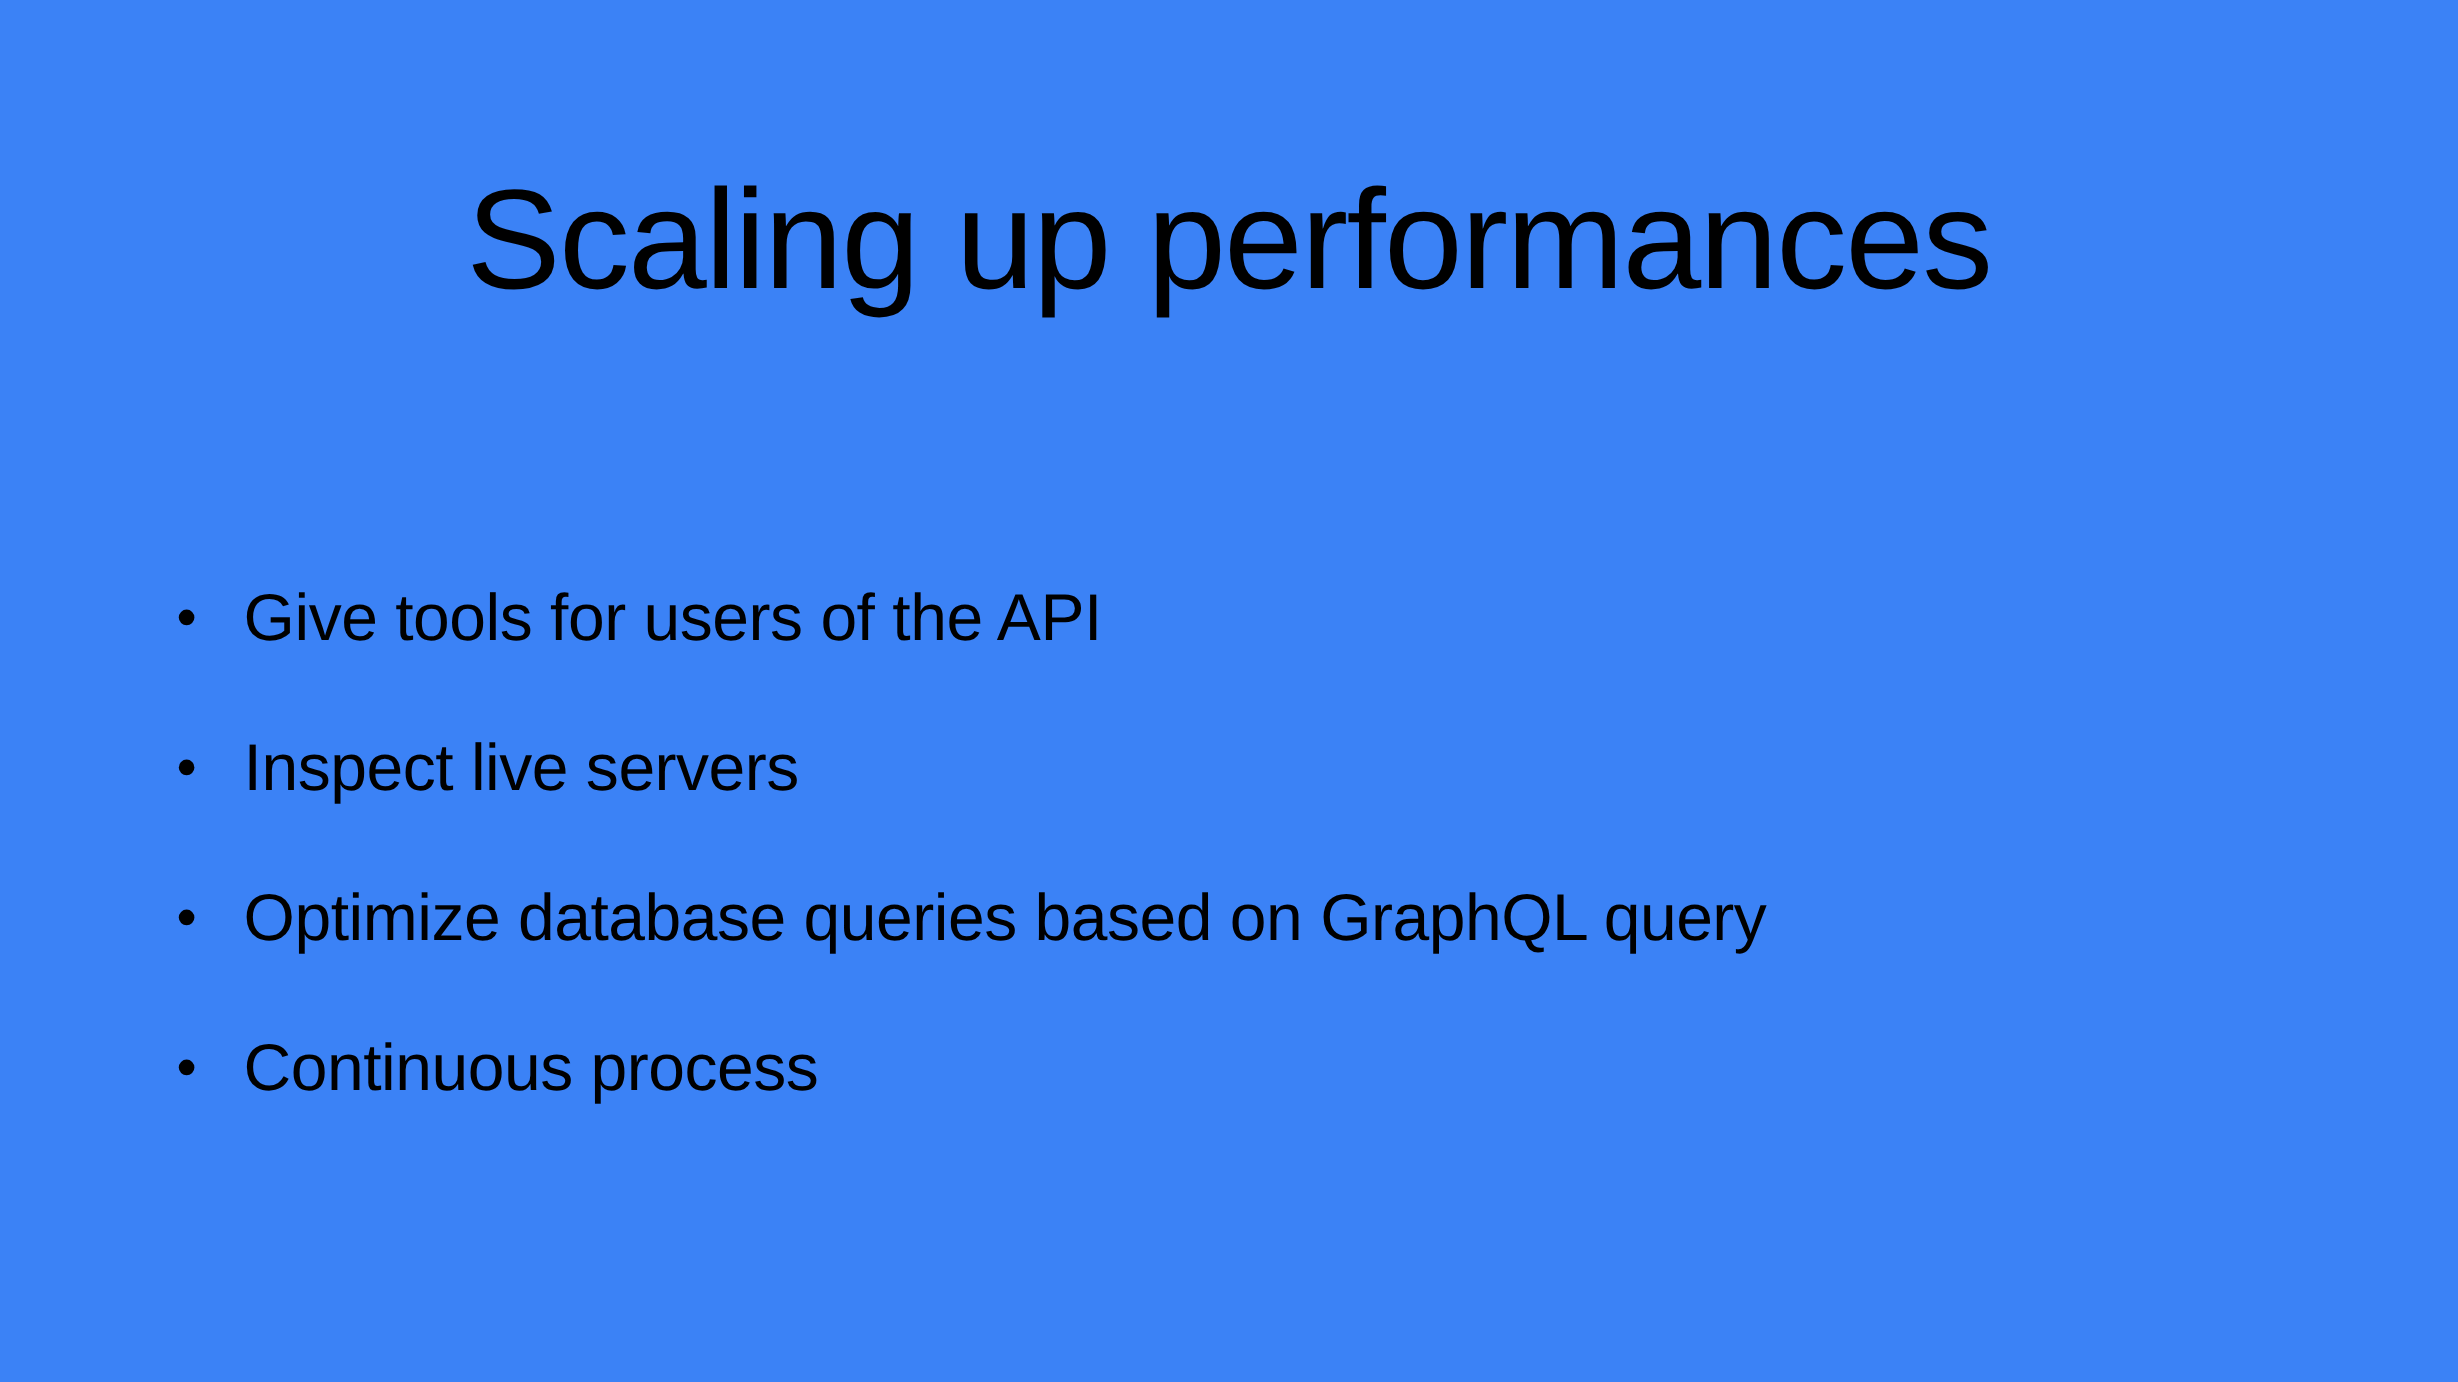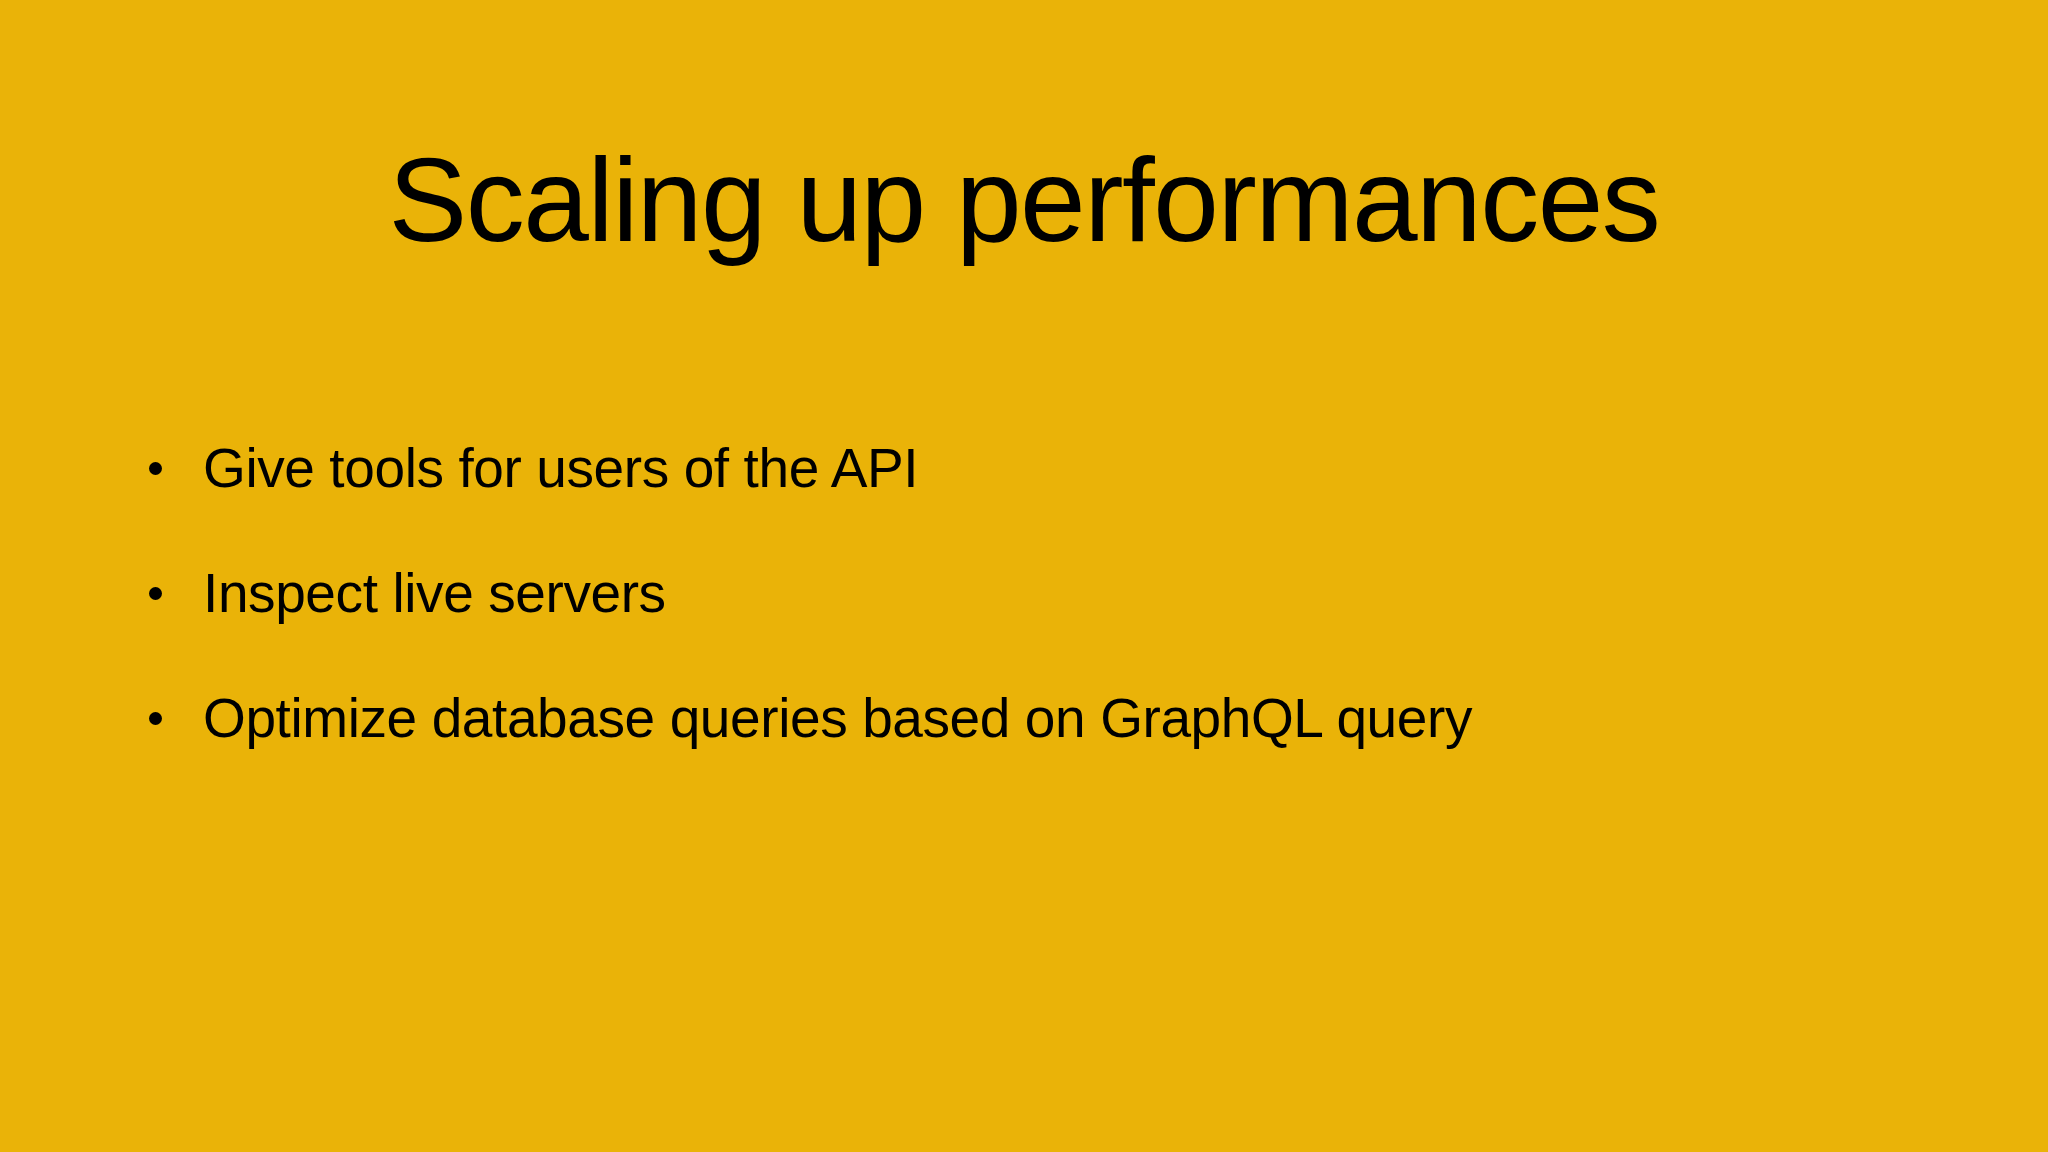--- a/index.html
+++ b/index.html
@@ -9,21 +9,21 @@
     background: #ffffff;
   }
   body {
     font-family: "Liberation Sans", "DejaVu Sans", sans-serif;
     -webkit-font-smoothing: antialiased;
   }
   .slide {
     position: relative;
     width: 2048px;
     height: 1152px;
-    background: #eab308;
+    background: #3b82f6;
     overflow: hidden;
   }
 
   
   .slide-title {
     position: absolute;
     left: 0;
     right: 0;
     top: 40px;
     height: 140px;
@@ -35,21 +35,21 @@
     font-weight: 500;
     letter-spacing: -1.5px;
     color: #000000;
     white-space: nowrap;
   }
 
   
   .bullet-list {
     position: absolute;
     left: 140px;
-    top: 406px;
+    top: 452px;
     width: 1800px;
     margin: 0;
     padding: 0;
     list-style: none;
   }
   .bullet-item {
     position: relative;
     height: 125px;
     display: flex;
     align-items: center;
@@ -91,16 +91,20 @@
     <li class="bullet-item">
       <span class="bullet-dot"></span>
       <span class="bullet-text">Inspect live servers</span>
     </li>
 
     <li class="bullet-item">
       <span class="bullet-dot"></span>
       <span class="bullet-text">Optimize database queries based on GraphQL query</span>
     </li>
 
+    <li class="bullet-item">
+      <span class="bullet-dot"></span>
+      <span class="bullet-text">Continuous process</span>
+    </li>
 
   </ul>
 
 </div>
 
 </body></html>

